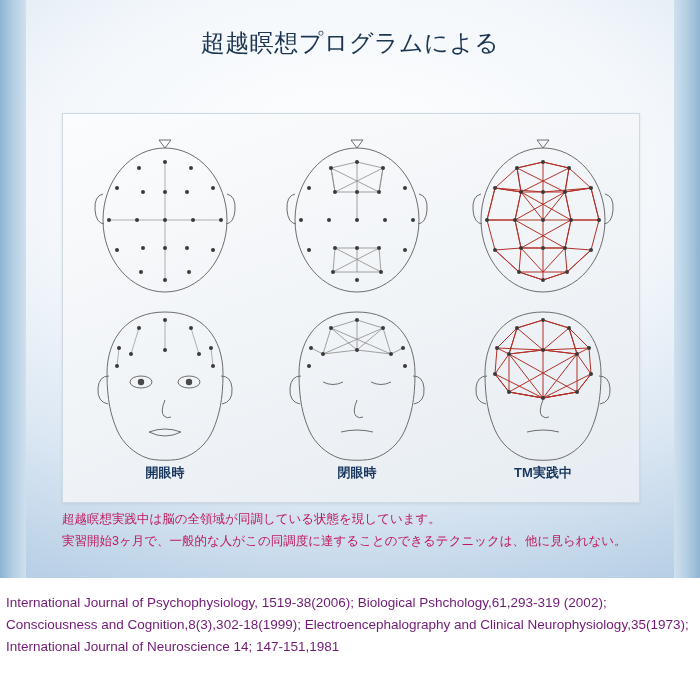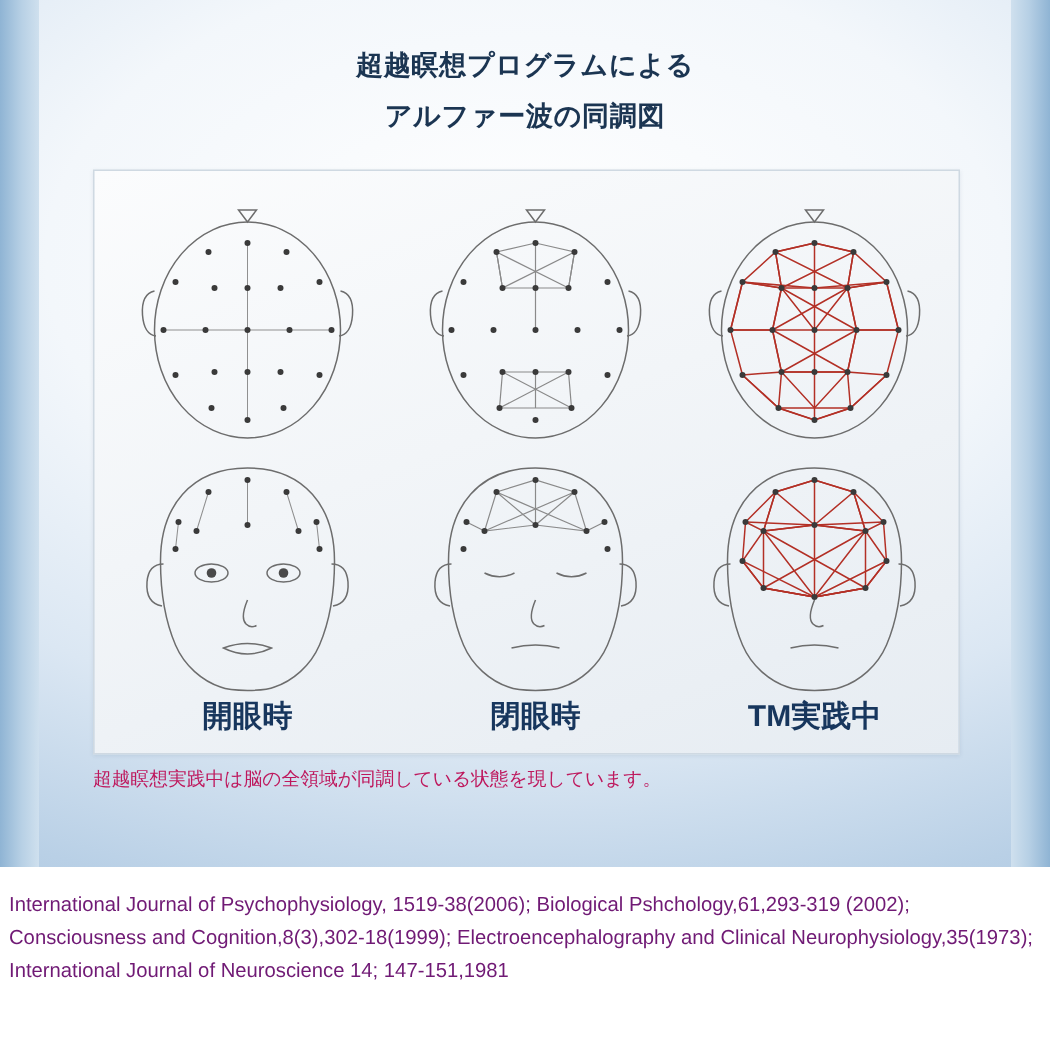--- a/index.html
+++ b/index.html
@@ -42,22 +42,22 @@
     background: linear-gradient(270deg, #8fb4d4 0%, #b7d0e5 55%, #cfe0ee 100%);
   }
 
   .title {
     position: absolute;
     left: 0;
     top: 26px;
     width: 700px;
     text-align: center;
     color: #1b3552;
-    font-weight: bold;
-    font-size: 18px;
+    font-weight: normal;
+    font-size: 24px;
     line-height: 34px;
     letter-spacing: 0.5px;
     z-index: 3;
   }
 
   .figure-panel {
     position: absolute;
     left: 62px;
     top: 113px;
     width: 576px;
@@ -85,21 +85,21 @@
     position: absolute;
     left: 0;
     bottom: 12px;
     width: 576px;
     height: 26px;
   }
   .col-label {
     position: absolute;
     width: 192px;
     text-align: center;
-    font-size: 20px;
+    font-size: 13px;
     font-weight: bold;
     color: #17365d;
     top: 0;
   }
 
   .caption {
     position: absolute;
     left: 62px;
     top: 508px;
     width: 600px;
@@ -124,21 +124,20 @@
 </style>
 </head>
 <body>
 
 <div class="page">
 
   <div class="hero"></div>
 
   <div class="title">
     <div>超越瞑想プログラムによる</div>
-    <div>アルファー波の同調図</div>
   </div>
 
   <div class="figure-panel">
     <div class="grid">
 
       <div class="cell" style="left:6px; top:18px;">
         <svg width="192" height="170" viewBox="0 0 192 170">
           <g fill="none" stroke="#6d6d6d" stroke-width="1">
             <ellipse cx="96" cy="88" rx="62" ry="72"></ellipse>
             <path d="M96 16 l-6 -8 l12 0 z"></path>
@@ -376,17 +375,18 @@
       <div class="labels">
         <div class="col-label" style="left:6px;">開眼時</div>
         <div class="col-label" style="left:198px;">閉眼時</div>
         <div class="col-label" style="left:384px;">TM実践中</div>
       </div>
     </div>
   </div>
 
   <div class="caption">
     <div>超越瞑想実践中は脳の全領域が同調している状態を現しています。</div>
+    <div>実習開始3ヶ月で、一般的な人がこの同調度に達することのできるテクニックは、他に見られない。</div>
   </div>
 
   <div class="refs">International Journal of Psychophysiology, 1519-38(2006); Biological Pshchology,61,293-319 (2002); Consciousness and Cognition,8(3),302-18(1999); Electroencephalography and Clinical Neurophysiology,35(1973); International Journal of Neuroscience 14; 147-151,1981</div>
 
 </div>
 
 </body></html>

